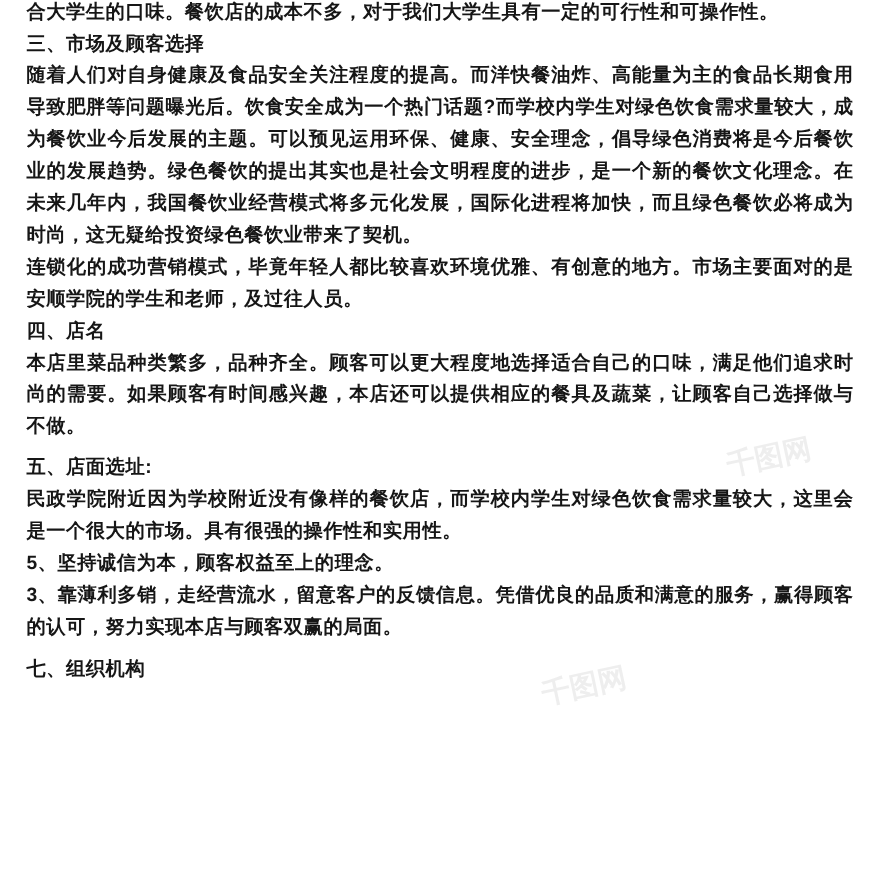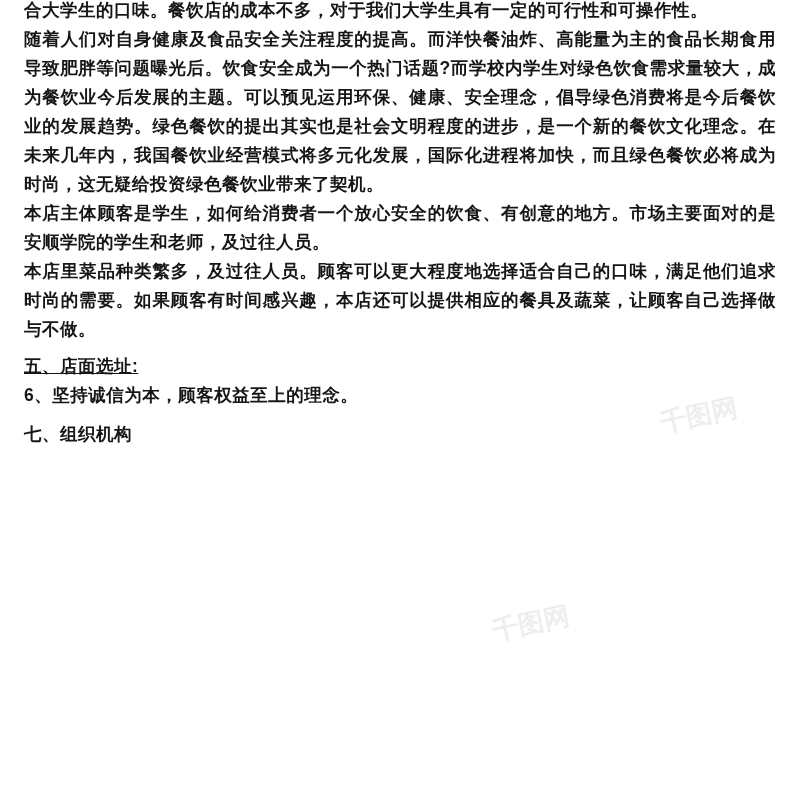--- a/index.html
+++ b/index.html
@@ -27,21 +27,20 @@
     font-weight: 600;
     text-align: justify;
     letter-spacing: 0.5px;
   }
   .blk {
     margin: 0;
     padding: 0;
   }
   .blk.gap-before {
     margin-top: 8px;
-    text-decoration: underline;
   }
   .blk.big-gap-before {
     margin-top: 10px;
   }
   .watermark {
     position: absolute;
     color: rgba(120, 120, 120, 0.13);
     font-size: 26px;
     font-weight: 700;
     transform: rotate(-12deg);
@@ -50,23 +49,27 @@
     white-space: nowrap;
   }
   .wm-1 { left: 660px; top: 398px; }
   .wm-2 { left: 492px; top: 606px; }
 </style>
 </head>
 <body>
 
 <div class="page">
   <p class="blk">合大学生的口味。餐饮店的成本不多，对于我们大学生具有一定的可行性和可操作性。</p>
+  <p class="blk">三、市场及顾客选择</p>
   <p class="blk">随着人们对自身健康及食品安全关注程度的提高。而洋快餐油炸、高能量为主的食品长期食用导致肥胖等问题曝光后。饮食安全成为一个热门话题?而学校内学生对绿色饮食需求量较大，成为餐饮业今后发展的主题。可以预见运用环保、健康、安全理念，倡导绿色消费将是今后餐饮业的发展趋势。绿色餐饮的提出其实也是社会文明程度的进步，是一个新的餐饮文化理念。在未来几年内，我国餐饮业经营模式将多元化发展，国际化进程将加快，而且绿色餐饮必将成为时尚，这无疑给投资绿色餐饮业带来了契机。</p>
-  <p class="blk">本店主体顾客是学生，如何给消费者一个放心安全的饮食、有创意的地方。市场主要面对的是安顺学院的学生和老师，及过往人员。</p>
-  <p class="blk">本店里菜品种类繁多，及过往人员。顾客可以更大程度地选择适合自己的口味，满足他们追求时尚的需要。如果顾客有时间感兴趣，本店还可以提供相应的餐具及蔬菜，让顾客自己选择做与不做。</p>
+  <p class="blk">连锁化的成功营销模式，毕竟年轻人都比较喜欢环境优雅、有创意的地方。市场主要面对的是安顺学院的学生和老师，及过往人员。</p>
+  <p class="blk">四、店名</p>
+  <p class="blk">本店里菜品种类繁多，品种齐全。顾客可以更大程度地选择适合自己的口味，满足他们追求时尚的需要。如果顾客有时间感兴趣，本店还可以提供相应的餐具及蔬菜，让顾客自己选择做与不做。</p>
   <p class="blk gap-before">五、店面选址:</p>
-  <p class="blk">6、坚持诚信为本，顾客权益至上的理念。</p>
+  <p class="blk">民政学院附近因为学校附近没有像样的餐饮店，而学校内学生对绿色饮食需求量较大，这里会是一个很大的市场。具有很强的操作性和实用性。</p>
+  <p class="blk">5、坚持诚信为本，顾客权益至上的理念。</p>
+  <p class="blk">3、靠薄利多销，走经营流水，留意客户的反馈信息。凭借优良的品质和满意的服务，赢得顾客的认可，努力实现本店与顾客双赢的局面。</p>
   <p class="blk big-gap-before">七、组织机构</p>
 
 </div>
 
 <span class="watermark wm-1">千图网</span>
 <span class="watermark wm-2">千图网</span>
 
 </body></html>

